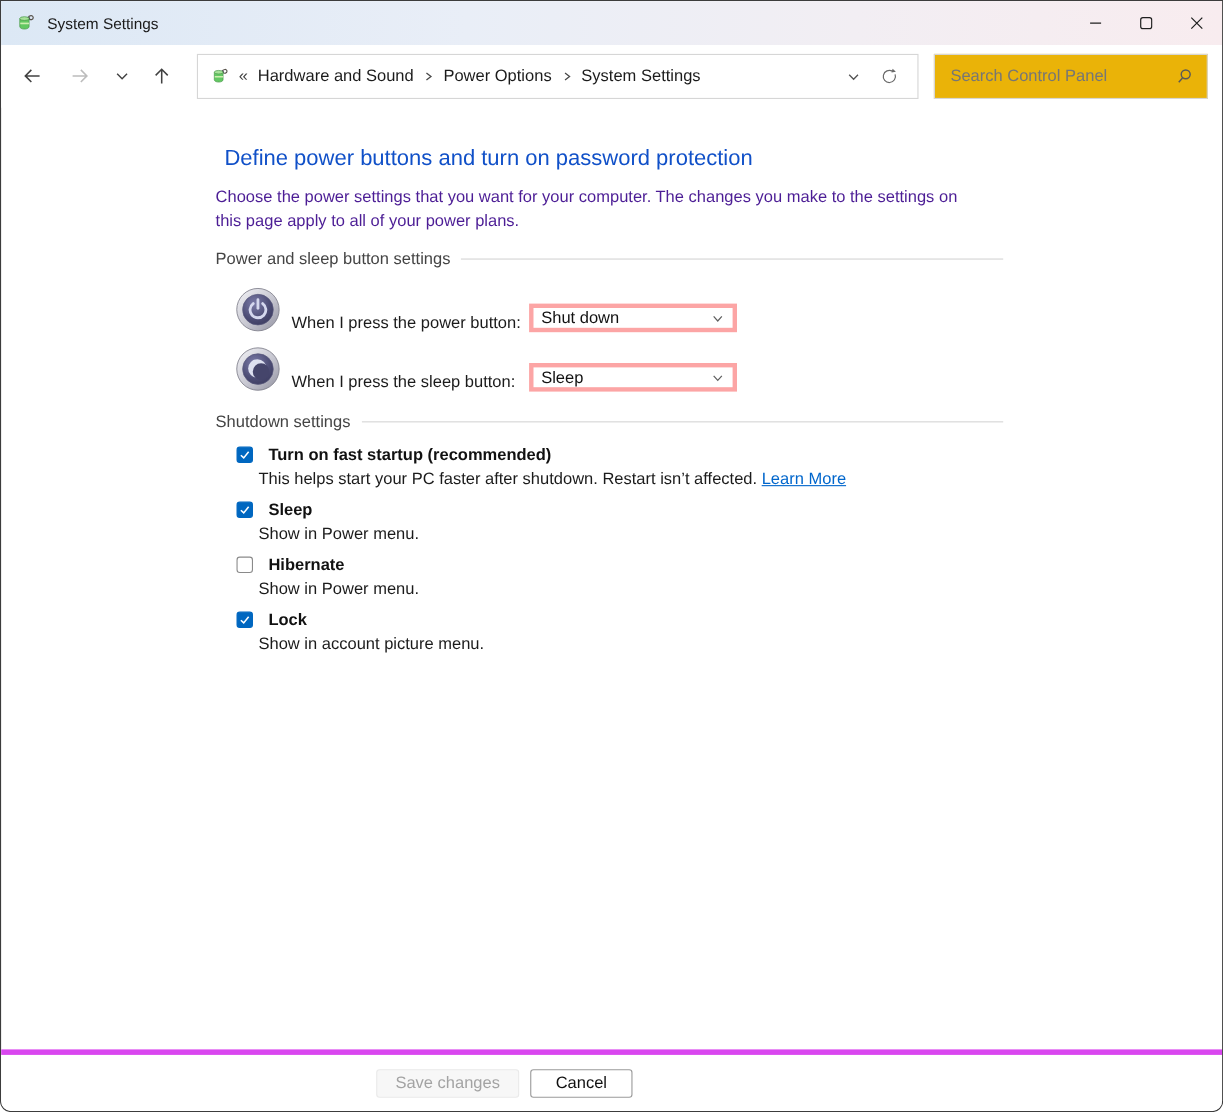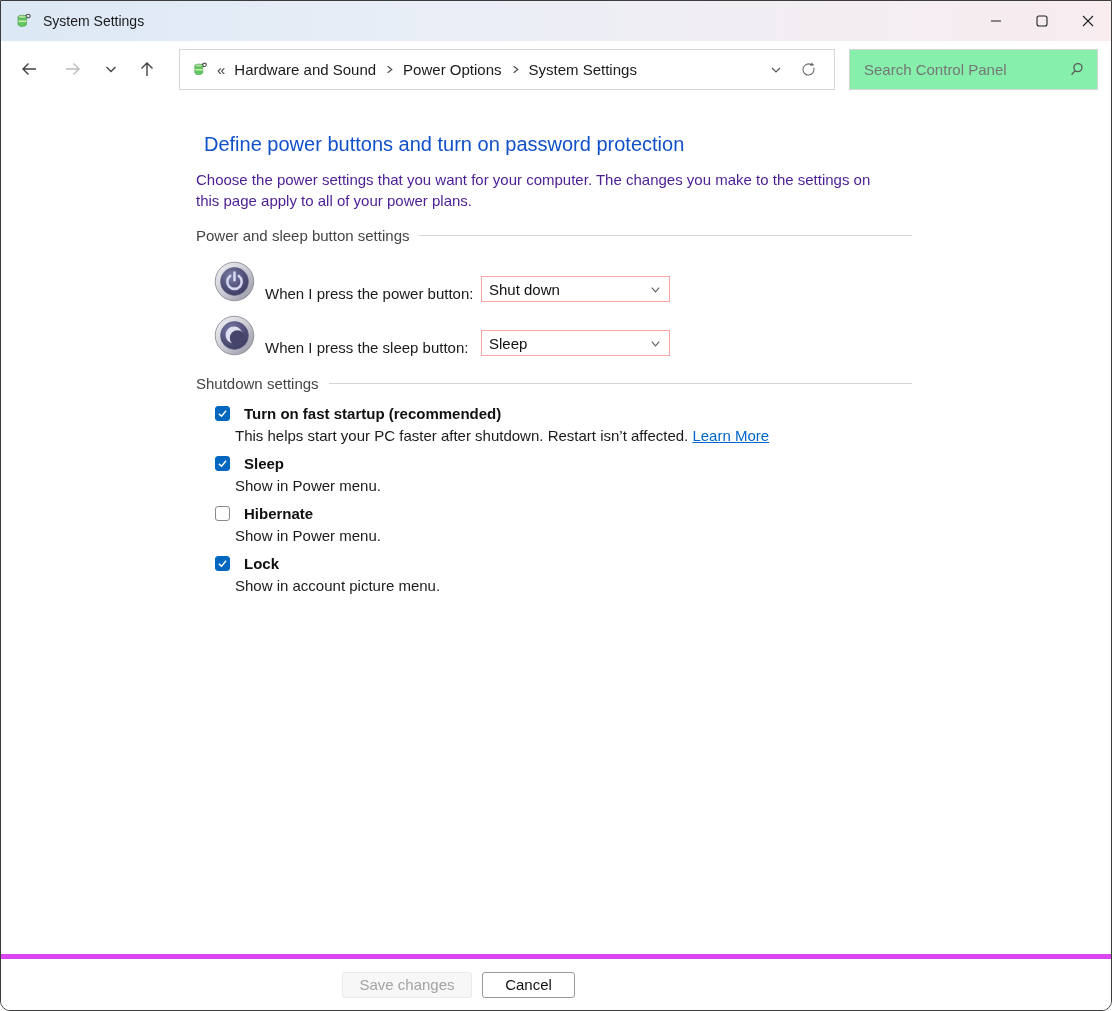--- a/index.html
+++ b/index.html
@@ -21,39 +21,39 @@
   .nav-back{left:10px;} .nav-fwd{left:54px;} .nav-chev{left:92px;} .nav-up{left:128px;}
   .crumb-box{position:absolute;left:178px;top:8px;width:656px;height:41px;box-sizing:border-box;
              border:1px solid #d6d6d6;display:flex;align-items:center;padding:0 10px;background:#fff;}
   .crumb-icon{width:17px;height:17px;margin:0 8px 0 2px;flex:none;}
   .crumb-ovf{font-size:15px;color:#3f3f3f;margin-right:9px;}
   .crumb-item{font-size:15px;color:#1b1b1b;white-space:nowrap;cursor:default;}
   .crumb-sep{margin:0 8px;display:flex;align-items:center;}
   .crumb-spacer{flex:1;}
   .crumb-tool{width:32px;height:38px;display:flex;align-items:center;justify-content:center;}
   .search-box{position:absolute;left:848px;top:8px;width:249px;height:41px;box-sizing:border-box;
-              border:1px solid #d6d6d6;display:flex;align-items:center;padding:0 12px;background:#86efac;}
+              border:1px solid #d6d6d6;display:flex;align-items:center;padding:0 12px;background:#eab308;}
   .search-box input{border:none;outline:none;flex:1;font-size:15px;color:#1b1b1b;background:transparent;
                     font-family:"Liberation Sans",sans-serif;}
   .search-box input::placeholder{color:#767676;}
 
   
   .content{padding:35px 0 0 195px;}
   .page-heading{font-size:20px;font-weight:400;color:#1050c8;margin:0 0 13px 8px;}
   .intro{font-size:15px;line-height:21px;color:#4c1d95;margin:0 0 16px 0;width:700px;}
   .sec{display:flex;align-items:center;width:716px;font-size:15px;color:#444;}
   .sec .sec-title{margin-right:10px;white-space:nowrap;}
   .sec::after{content:"";flex:1;border-top:1px solid #d4d4d4;height:0;}
   .sec1{margin-bottom:17px;}
   .sec2{margin-top:19px;margin-bottom:11px;}
 
   .prow{display:flex;align-items:flex-end;margin:0 0 13px 18px;}
   .prow-icon{width:41px;height:41px;flex:none;}
   .prow-label{font-size:15px;color:#1b1b1b;margin-left:10px;width:216px;}
-  .select{width:189px;height:26px;box-sizing:border-box;border:1px solid #fca5a5;background:#fff;
+  .select{width:189px;height:26px;box-sizing:border-box;border:4px solid #fca5a5;background:#fff;
           display:flex;align-items:center;padding:0 7px;cursor:default;}
   .select .sel-val{flex:1;font-size:15px;color:#111;}
 
   .opt{margin:0 0 7px 19px;}
   .opt-head{display:flex;align-items:center;gap:14px;cursor:default;}
   .opt-label{font-size:15px;font-weight:700;color:#111;line-height:21px;}
   .checkbox{width:15px;height:15px;box-sizing:border-box;border:1px solid #8a8a8a;border-radius:3px;
             background:#fff;display:flex;align-items:center;justify-content:center;flex:none;}
   .checkbox svg{display:none;}
   .checkbox.checked{background:#0067c0;border-color:#0067c0;}

